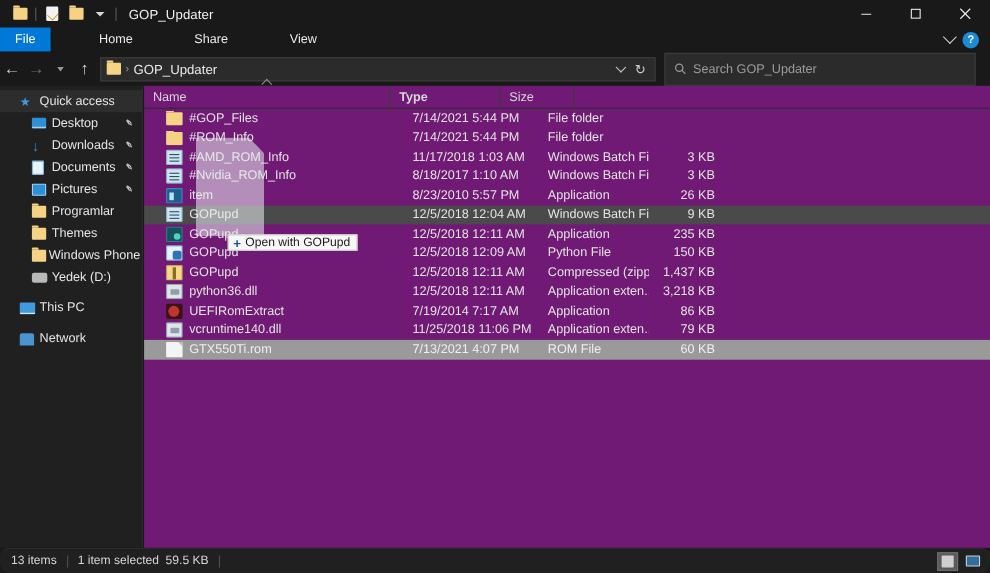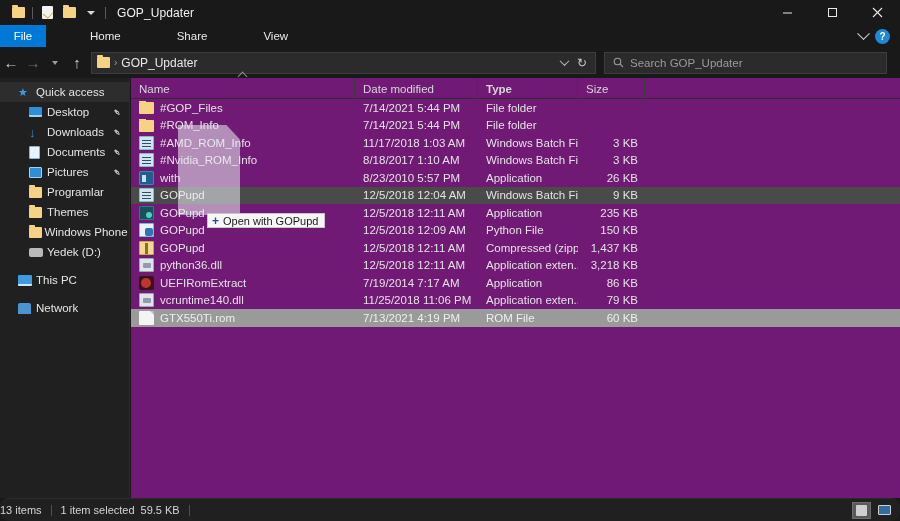--- a/index.html
+++ b/index.html
@@ -90,21 +90,21 @@
   }
   .crumb-sep { color: #9a9a9a; font-size: 10px; margin: 0 4px; }
   .crumb-text { color: #e8e8e8; font-size: 12px; }
   .crumb-right { margin-left: auto; display: flex; align-items: center; gap: 9px; padding-right: 6px; }
   .crumb-chev {
     width: 7px; height: 7px; border-right: 1.3px solid #bdbdbd; border-bottom: 1.3px solid #bdbdbd;
     transform: rotate(45deg) translate(-1px,-1px);
   }
   .refresh { color: #c9c9c9; font-size: 12px; }
   .searchbox {
-    margin-left: 8px; height: 22px; flex: 0 0 283px; background: #2b2b2b;
+    margin-left: 8px; height: 30px; flex: 0 0 283px; background: #2b2b2b;
     border: 1px solid #3d3d3d; display: flex; align-items: center; padding-left: 8px; gap: 6px;
   }
   .search-ph { color: #9b9b9b; font-size: 11.5px; }
 
   
   .navpane {
     position: absolute; left: 0; top: 78px; width: 130px; height: 420px;
     background: #202020; border-right: 1px solid #2b2b2b; padding-top: 4px;
   }
   .nav-item {
@@ -141,20 +141,21 @@
   .ch.type { width: 100px; font-weight: bold; }
   .ch.size { width: 67px; }
   .sort-caret {
     position: absolute; left: 108px; top: -5px;
     width: 7px; height: 7px; border-left: 1.3px solid #8e8e8e; border-top: 1.3px solid #8e8e8e;
     transform: rotate(45deg);
   }
   .row {
     height: 17.5px; display: flex; align-items: center; font-size: 11.5px; color: #e2e2e2;
     position: relative;
+    padding-left: 12px;
   }
   .row.hover { background: #4a4a4a; }
   .row.selected { background: #9a9a9a; color: #efefef; }
   .cell-name { width: 224px; display: flex; align-items: center; padding-left: 8px; overflow: hidden; white-space: nowrap; }
   .cell-date { width: 123px; padding-left: 8px; white-space: nowrap; }
   .cell-type { width: 100px; padding-left: 8px; white-space: nowrap; overflow: hidden; }
   .cell-size { width: 67px; padding-right: 7px; text-align: right; white-space: nowrap; }
   .fi { width: 15px; height: 14px; margin-right: 6px; flex: 0 0 15px; position: relative; }
 
   
@@ -189,21 +190,21 @@
     background: #f7f7f7; border: 1px solid #c8c8c8;
     display: flex; align-items: center; padding: 0 6px 0 4px; gap: 4px;
     font-size: 11px; color: #1a1a1a; white-space: nowrap;
   }
   .plus { color: #1b4fa0; font-size: 12px; font-weight: bold; line-height: 1; }
 
   
   .statusbar {
     position: absolute; left: 0; bottom: 0; width: 900px; height: 23px;
     background: #202020; border-top: 1px solid #2b2b2b;
-    display: flex; align-items: center; font-size: 11px; color: #d4d4d4; border-radius: 9px;
+    display: flex; align-items: center; padding-left: 10px; font-size: 11px; color: #d4d4d4; border-radius: 9px;
   }
   .sb-sep { width: 1px; height: 11px; background: #4f4f4f; margin: 0 9px; }
   .view-btns { position: absolute; right: 6px; display: flex; gap: 4px; align-items: center; }
   .vb { width: 19px; height: 17px; display: flex; align-items: center; justify-content: center; border: 1px solid transparent; }
   .vb.active { background: #5a5a5a; border-color: #6e6e6e; }
   .vb-details { width: 11px; height: 11px; background: #cfcfcf; border-radius: 1px; }
   .vb-large { width: 13px; height: 10px; background: #2e6f9e; border: 1px solid #cfcfcf; border-radius: 1px; }
 </style>
 </head>
 <body>
@@ -367,23 +368,20 @@
     <span class="nav-label">Network</span>
   </div>
 </div>
 
 <div class="listarea">
   <div class="colhead">
     <div class="ch name">
       <span>Name</span>
       <span class="sort-caret"></span>
     </div>
-    <div class="ch date">
-      <span>Date modified</span>
-    </div>
     <div class="ch type">
       <span>Type</span>
     </div>
     <div class="ch size">
       <span>Size</span>
     </div>
   </div>
 
   <div id="rows">
       <div class="row">
@@ -418,21 +416,21 @@
           <span class="fi fi-bat"></span>
           <span>#Nvidia_ROM_Info</span>
         </div>
         <div class="cell-date">8/18/2017 1:10 AM</div>
         <div class="cell-type">Windows Batch File</div>
         <div class="cell-size">3 KB</div>
       </div>
       <div class="row">
         <div class="cell-name">
           <span class="fi fi-exe"></span>
-          <span>with</span>
+          <span>item</span>
         </div>
         <div class="cell-date">8/23/2010 5:57 PM</div>
         <div class="cell-type">Application</div>
         <div class="cell-size">26 KB</div>
       </div>
       <div class="row hover">
         <div class="cell-name">
           <span class="fi fi-bat"></span>
           <span>GOPupd</span>
         </div>
@@ -492,21 +490,21 @@
         </div>
         <div class="cell-date">11/25/2018 11:06 PM</div>
         <div class="cell-type">Application exten...</div>
         <div class="cell-size">79 KB</div>
       </div>
       <div class="row selected">
         <div class="cell-name">
           <span class="fi fi-rom"></span>
           <span>GTX550Ti.rom</span>
         </div>
-        <div class="cell-date">7/13/2021 4:19 PM</div>
+        <div class="cell-date">7/13/2021 4:07 PM</div>
         <div class="cell-type">ROM File</div>
         <div class="cell-size">60 KB</div>
       </div>
     </div>
 </div>
 
 <div class="drag-ghost"></div>
 <div class="drag-tip">
   <span class="plus">+</span>
   <span>Open with GOPupd</span>

